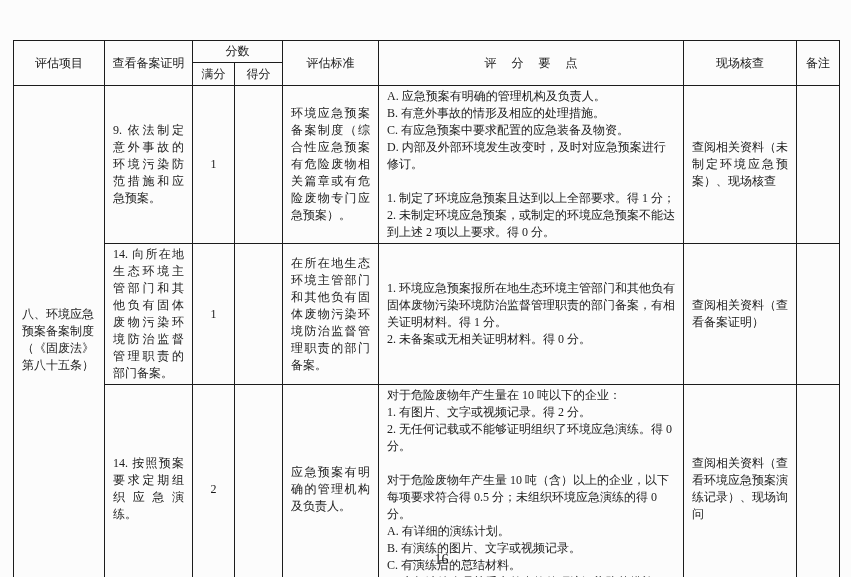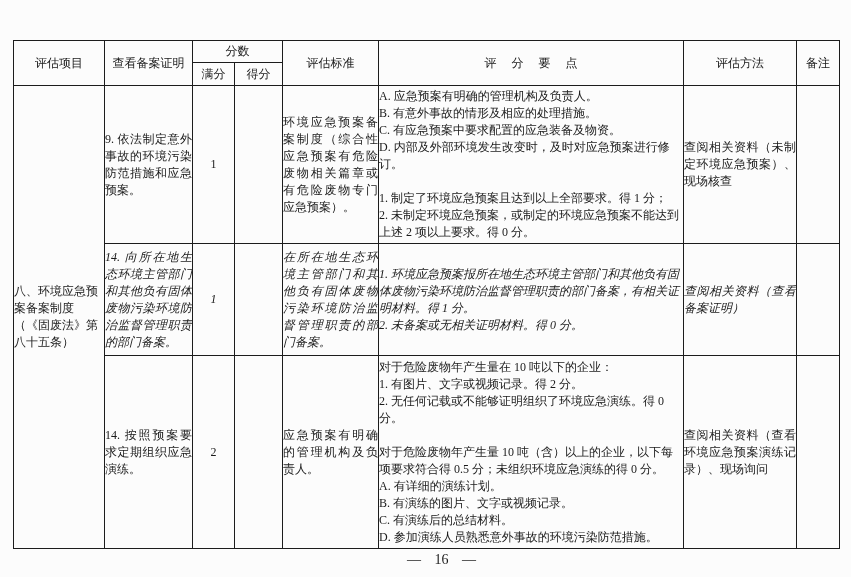--- a/index.html
+++ b/index.html
@@ -23,32 +23,32 @@
     top: 40px;
     width: 826px;
     border-collapse: collapse;
     table-layout: fixed;
     font-size: 12px;
     line-height: 17px;
   }
   table.eval th, table.eval td {
     border: 1px solid #1c1c1c;
     font-weight: normal;
-    padding: 2px 0;
+    padding: 2px 8px;
     vertical-align: middle;
     overflow: hidden;
   }
   table.eval th {
     text-align: center;
     padding: 1px 2px;
   }
   tr.h1 { height: 22px; }
   tr.h2 { height: 23px; }
   tr.r1 { height: 158px; }
-  tr.r2 { height: 112px; font-style: italic; }
+  tr.r2 { height: 112px; }
   tr.r3 { height: 193px; }
   th.points-head { word-spacing: 12px; }
   td.center { text-align: center; }
   td.project {
     vertical-align: middle;
     padding: 2px 2px;
   }
   td.justify {
     text-align: justify;
     text-justify: inter-character;
@@ -91,21 +91,21 @@
       <col style="width:113px">
       <col style="width:43px">
     </colgroup>
     <thead>
       <tr class="h1">
         <th rowspan="2">评估项目</th>
         <th rowspan="2">查看备案证明</th>
         <th colspan="2">分数</th>
         <th rowspan="2">评估标准</th>
         <th rowspan="2" class="points-head">评 分 要 点</th>
-        <th rowspan="2">评估方法</th>
+        <th rowspan="2">现场核查</th>
         <th rowspan="2">备注</th>
       </tr>
       <tr class="h2">
         <th>满分</th>
         <th>得分</th>
       </tr>
     </thead>
     <tbody>
       <tr class="r1">
         <td rowspan="3" class="project">八、环境应急预案备案制度（《固废法》第八十五条）</td>

